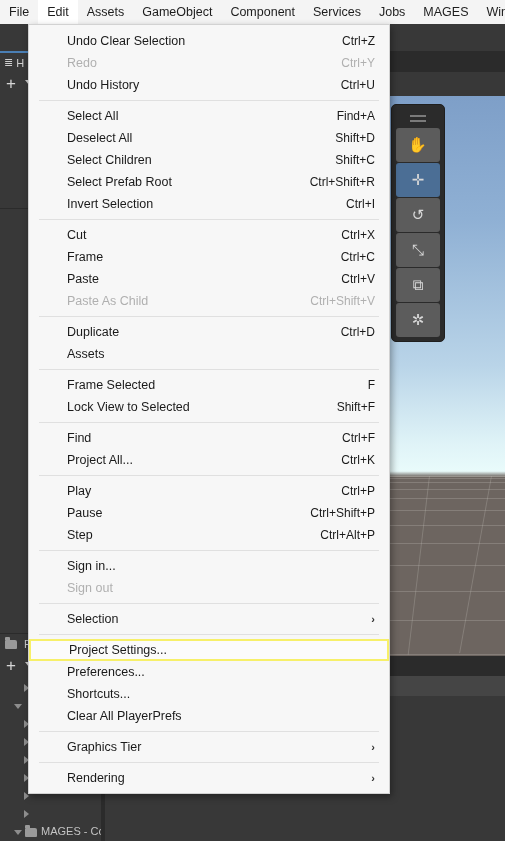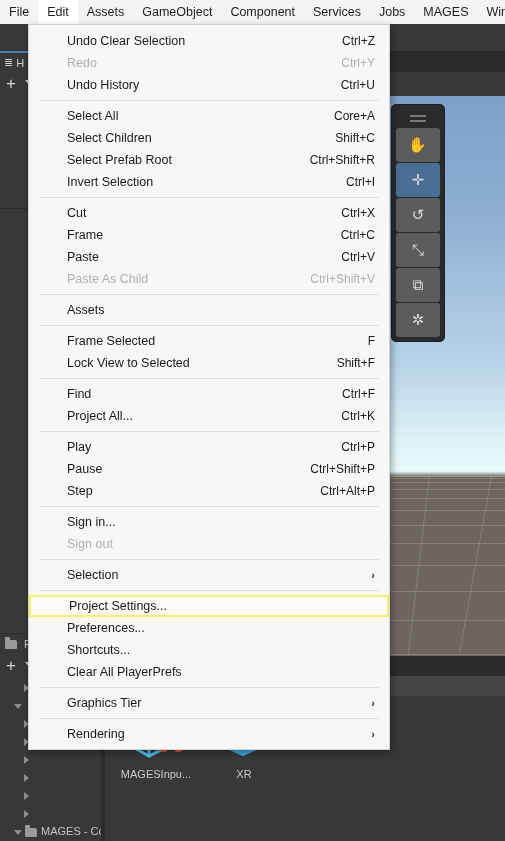--- a/index.html
+++ b/index.html
@@ -287,21 +287,25 @@
         <span class="label">Redo</span>
         <span class="sc">Ctrl+Y</span>
       </div>
       <div class="row">
         <span class="label">Undo History</span>
         <span class="sc">Ctrl+U</span>
       </div>
       <div class="sep"></div>
       <div class="row">
         <span class="label">Select All</span>
-        <span class="sc">Core+A</span>
+        <span class="sc">Find+A</span>
+      </div>
+      <div class="row">
+        <span class="label">Deselect All</span>
+        <span class="sc">Shift+D</span>
       </div>
       <div class="row">
         <span class="label">Select Children</span>
         <span class="sc">Shift+C</span>
       </div>
       <div class="row">
         <span class="label">Select Prefab Root</span>
         <span class="sc">Ctrl+Shift+R</span>
       </div>
       <div class="row">
@@ -320,20 +324,24 @@
       <div class="row">
         <span class="label">Paste</span>
         <span class="sc">Ctrl+V</span>
       </div>
       <div class="row disabled">
         <span class="label">Paste As Child</span>
         <span class="sc">Ctrl+Shift+V</span>
       </div>
       <div class="sep"></div>
       <div class="row">
+        <span class="label">Duplicate</span>
+        <span class="sc">Ctrl+D</span>
+      </div>
+      <div class="row">
         <span class="label">Assets</span>
       </div>
       <div class="sep"></div>
       <div class="row">
         <span class="label">Frame Selected</span>
         <span class="sc">F</span>
       </div>
       <div class="row">
         <span class="label">Lock View to Selected</span>
         <span class="sc">Shift+F</span>

